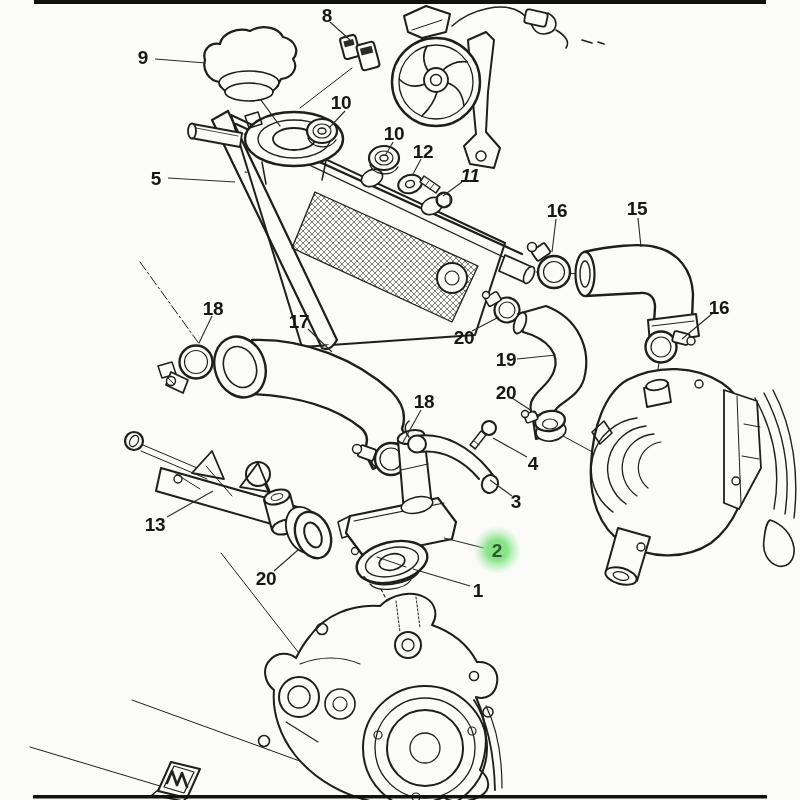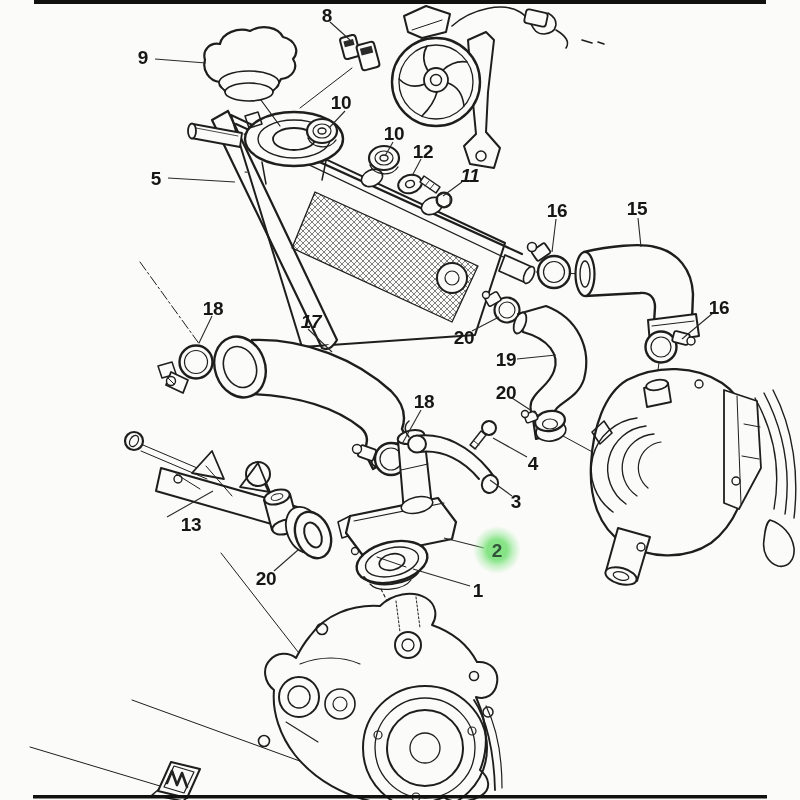--- a/index.html
+++ b/index.html
@@ -347,25 +347,25 @@
       <div class="callout" style="left: 327px; top: 15px;">8</div>
       <div class="callout" style="left: 341px; top: 102px;">10</div>
       <div class="callout" style="left: 394px; top: 133px;">10</div>
       <div class="callout" style="left: 423px; top: 151px;">12</div>
       <div class="callout" style="left: 470px; top: 175px; font-style: italic;">11</div>
       <div class="callout" style="left: 156px; top: 178px;">5</div>
       <div class="callout" style="left: 557px; top: 210px;">16</div>
       <div class="callout" style="left: 637px; top: 208px;">15</div>
       <div class="callout" style="left: 719px; top: 307px;">16</div>
       <div class="callout" style="left: 213px; top: 308px;">18</div>
-      <div class="callout" style="left: 311px; top: 321px; font-style: italic;">17</div>
+      <div class="callout" style="left: 299px; top: 321px;">17</div>
       <div class="callout" style="left: 464px; top: 337px;">20</div>
       <div class="callout" style="left: 506px; top: 359px; text-align: center;">19</div>
       <div class="callout" style="left: 506px; top: 392px;">20</div>
       <div class="callout" style="left: 424px; top: 401px;">18</div>
       <div class="callout" style="left: 533px; top: 463px;">4</div>
       <div class="callout" style="left: 516px; top: 501px;">3</div>
       <div class="callout hl" style="left: 497px; top: 550px;">2</div>
       <div class="callout" style="left: 478px; top: 590px;">1</div>
-      <div class="callout" style="left: 155px; top: 524px; margin-left: 36px;">13</div>
+      <div class="callout" style="left: 155px; top: 524px;">13</div>
       <div class="callout" style="left: 266px; top: 578px;">20</div>
     </div>
 </div>
 
 </body></html>

